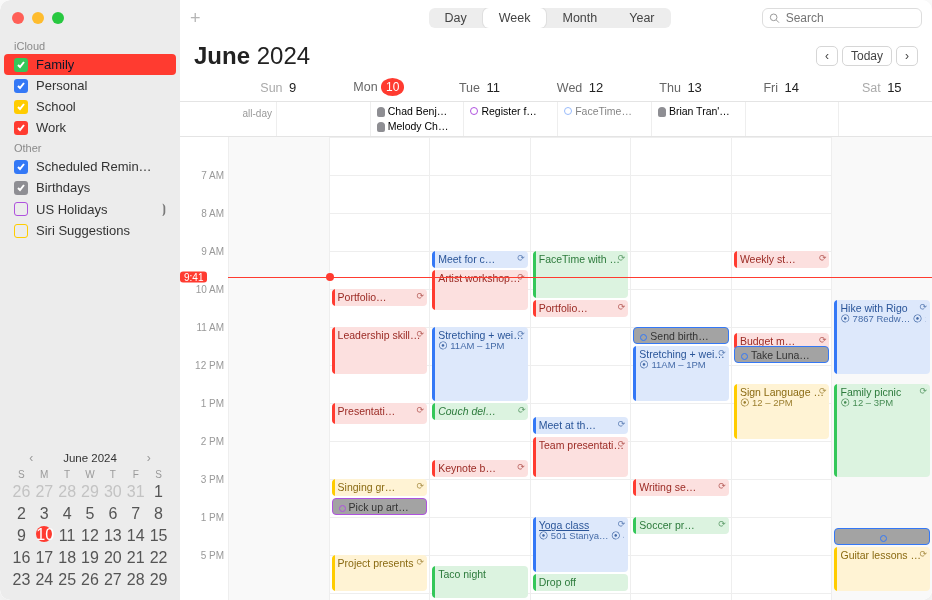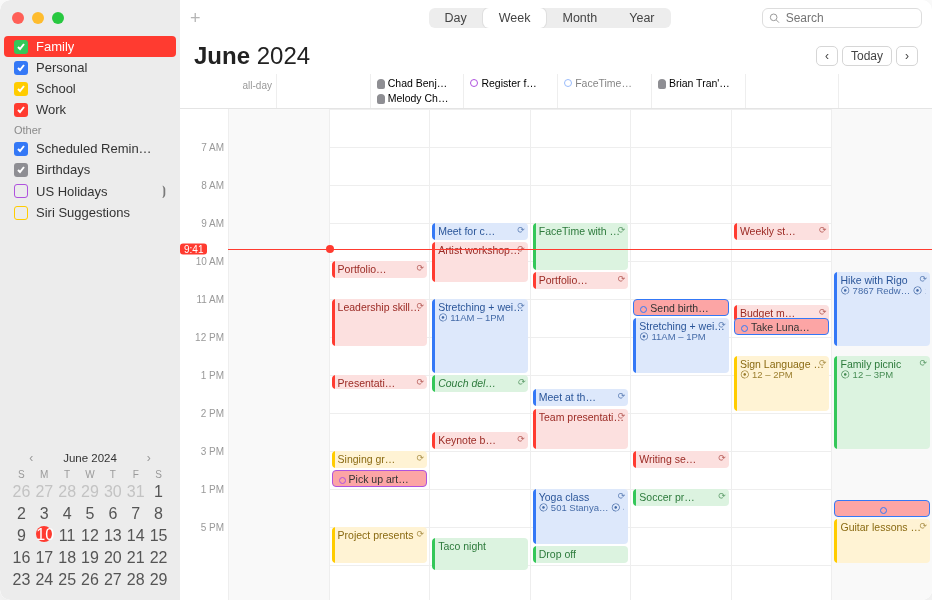--- a/index.html
+++ b/index.html
@@ -9,21 +9,21 @@
 .titlebar { height: 36px; display: flex; align-items: center; padding: 0 12px; gap: 8px; }
 .traffic { width: 12px; height: 12px; border-radius: 50%; }
 .red { background: #ff5f57; }
 .yellow { background: #febc2e; }
 .green { background: #28c840; }
 .tb-icons { margin-left: 18px; display: flex; gap: 14px; color: #6e6e6e; }
 
 .section-label { font-size: 11px; color: #8a8a8a; padding: 4px 14px 2px; font-weight: 500; }
 .cal-list { list-style: none; }
 .cal-item { display: flex; align-items: center; padding: 3px 10px; font-size: 13px; gap: 8px; color: #333; border-radius: 4px; margin: 0 4px; }
-.cal-item.selected { background: #ff3b30; color: #ffffff; }
+.cal-item.selected { background: #ff3b30; color: #0f172a; }
 .cal-check { width: 14px; height: 14px; border-radius: 3px; display: flex; align-items: center; justify-content: center; flex-shrink: 0; }
 .cal-check svg { width: 10px; height: 10px; }
 .share-icon { margin-left: auto; color: #7a7a7a; }
 .cal-label { white-space: nowrap; overflow: hidden; text-overflow: ellipsis; }
 
 .mini-wrap { margin-top: auto; padding: 8px 10px 10px; font-size: 11px; color: #555; }
 .mini-head { display: flex; align-items: center; justify-content: center; gap: 30px; margin-bottom: 4px; }
 .mini-chev { color: #9a9a9a; cursor: pointer; font-size: 12px; }
 .mini-title { font-size: 11.5px; color: #333; }
 .mini-grid { display: grid; grid-template-columns: repeat(7, 1fr); text-align: center; row-gap: 2px; }
@@ -77,21 +77,21 @@
 .event .title { font-weight: 500; white-space: nowrap; overflow: hidden; text-overflow: ellipsis; }
 .event .sub { font-size: 9.5px; opacity: 0.85; white-space: nowrap; overflow: hidden; }
 .event .rpt { position: absolute; top: 2px; right: 3px; font-size: 9px; opacity: 0.7; }
 .event .bar { position: absolute; left: 0; top: 0; bottom: 0; width: 3px; border-radius: 3px 0 0 3px; }
 
 .c-red { background: #fce0df; color: #9b2a24; } .c-red .bar { background: #ff3b30; }
 .c-blue { background: #dde8fb; color: #2a5599; } .c-blue .bar { background: #3478f6; }
 .c-green { background: #dcf3e0; color: #2c7a3b; } .c-green .bar { background: #34c759; }
 .c-yellow { background: #fff3d4; color: #8a6a12; } .c-yellow .bar { background: #ffcc00; }
 .c-purple { background: #efe3fb; color: #5a3b8a; }
-.outline { background: #fca5a5; border: 1px solid; }
+.outline { background: #a3a3a3; border: 1px solid; }
 </style>
 </head>
 <body>
 
 <div class="sidebar">
   <div class="titlebar">
     <div class="traffic red"></div>
     <div class="traffic yellow"></div>
     <div class="traffic green"></div>
     <div class="tb-icons">
@@ -99,20 +99,21 @@
             <rect x="0" y="1" width="16" height="13" rx="2"></rect>
             <rect x="2" y="4" width="12" height="8" fill="#ececec"></rect>
           </svg></span>
       <span><svg viewBox="0 0 16 14" fill="none" stroke="currentColor" stroke-width="1.3">
             <path d="M1 9l3-7h8l3 7v4H1z"></path>
             <path d="M1 9h4l1 2h4l1-2h4"></path>
           </svg></span>
     </div>
   </div>
   <div id="cal-sections">
+      <div class="section-label">iCloud</div>
       <ul class="cal-list">
         <li class="cal-item selected">
           <span class="cal-check" style="background: rgb(52, 199, 89); border: none;">
             <svg viewBox="0 0 10 10" fill="none" stroke="#fff" stroke-width="2">
               <path d="M2 5l2 2 4-5"></path>
             </svg>
           </span>
           <span class="cal-label">Family</span>
         </li>
         <li class="cal-item">
@@ -240,20 +241,29 @@
     </div>
   </div>
   <div class="header-row">
     <div class="month-title"><b>June</b> <span>2024</span></div>
     <div class="nav-group">
       <div class="nav-btn">‹</div>
       <div class="nav-btn">Today</div>
       <div class="nav-btn">›</div>
     </div>
   </div>
+  <div class="day-heads" id="day-heads">
+      <div class="day-head sun">Sun <span class="num">9</span></div>
+      <div class="day-head today">Mon <span class="bubble">10</span></div>
+      <div class="day-head">Tue <span class="num">11</span></div>
+      <div class="day-head">Wed <span class="num">12</span></div>
+      <div class="day-head">Thu <span class="num">13</span></div>
+      <div class="day-head">Fri <span class="num">14</span></div>
+      <div class="day-head sat">Sat <span class="num">15</span></div>
+    </div>
   <div class="allday-row">
     <div class="allday-label">all-day</div>
     <div class="allday-cols" id="allday-cols">
         <div class="allday-col"></div>
         <div class="allday-col">
           <div class="ad-event" style="opacity: 1;">
             <span class="dot" style="border: none; background: rgb(142, 142, 147);"><svg viewBox="0 0 8 8" width="8" height="8">
                 <rect width="8" height="8" rx="2" fill="#8e8e93"></rect>
               </svg></span>
             <span>Chad Benj…</span>
@@ -325,21 +335,21 @@
           <div class="event c-red" style="top: 152px; height: 17px;">
             <div class="bar"></div>
             <div class="title" style="display: block;">Portfolio…</div>
             <div class="rpt">⟳</div>
           </div>
           <div class="event c-red" style="top: 190px; height: 47.4px;">
             <div class="bar"></div>
             <div class="title" style="display: block;">Leadership skills work…</div>
             <div class="rpt">⟳</div>
           </div>
-          <div class="event c-red" style="top: 266px; height: 14px;">
+          <div class="event c-red" style="top: 266px; height: 21px;">
             <div class="bar"></div>
             <div class="title" style="display: block;">Presentati…</div>
             <div class="rpt">⟳</div>
           </div>
           <div class="event c-yellow" style="top: 342px; height: 17px;">
             <div class="bar"></div>
             <div class="title" style="display: block;">Singing gr…</div>
             <div class="rpt">⟳</div>
           </div>
           <div class="event c-purple outline" style="top: 361px; height: 17px; border-color: rgb(175, 82, 222); color: rgb(51, 51, 51);"><span style="display: inline-block; width: 7px; height: 7px; border: 1.5px solid rgb(175, 82, 222); border-radius: 50%; margin-right: 3px; vertical-align: middle;"></span><div class="title" style="display: inline;">Pick up art…</div></div>
@@ -397,21 +407,21 @@
             <div class="title" style="display: block;">Meet at th…</div>
             <div class="rpt">⟳</div>
           </div>
           <div class="event c-red" style="top: 300.2px; height: 39.8px;">
             <div class="bar"></div>
             <div class="title" style="display: block;">Team presentati…</div>
             <div class="rpt">⟳</div>
           </div>
           <div class="event c-blue" style="top: 380px; height: 55px;">
             <div class="bar"></div>
-            <div class="title" style="display: block;">Yoga class</div>
+            <div class="title" style="display: block; text-decoration: underline;">Yoga class</div>
             <div class="sub">⦿ 501 Stanya…  ⦿ 4 – 5:30PM</div>
             <div class="rpt">⟳</div>
           </div>
           <div class="event c-green" style="top: 437px; height: 17px;">
             <div class="bar"></div>
             <div class="title" style="display: block;">Drop off</div>
           </div>
         </div>
         <div class="grid-col">
           <div class="event c-blue outline" style="top: 190px; height: 17px; border-color: rgb(52, 120, 246); color: rgb(51, 51, 51);"><span style="display: inline-block; width: 7px; height: 7px; border: 1.5px solid rgb(52, 120, 246); border-radius: 50%; margin-right: 3px; vertical-align: middle;"></span><div class="title" style="display: inline;">Send birth…</div></div>

